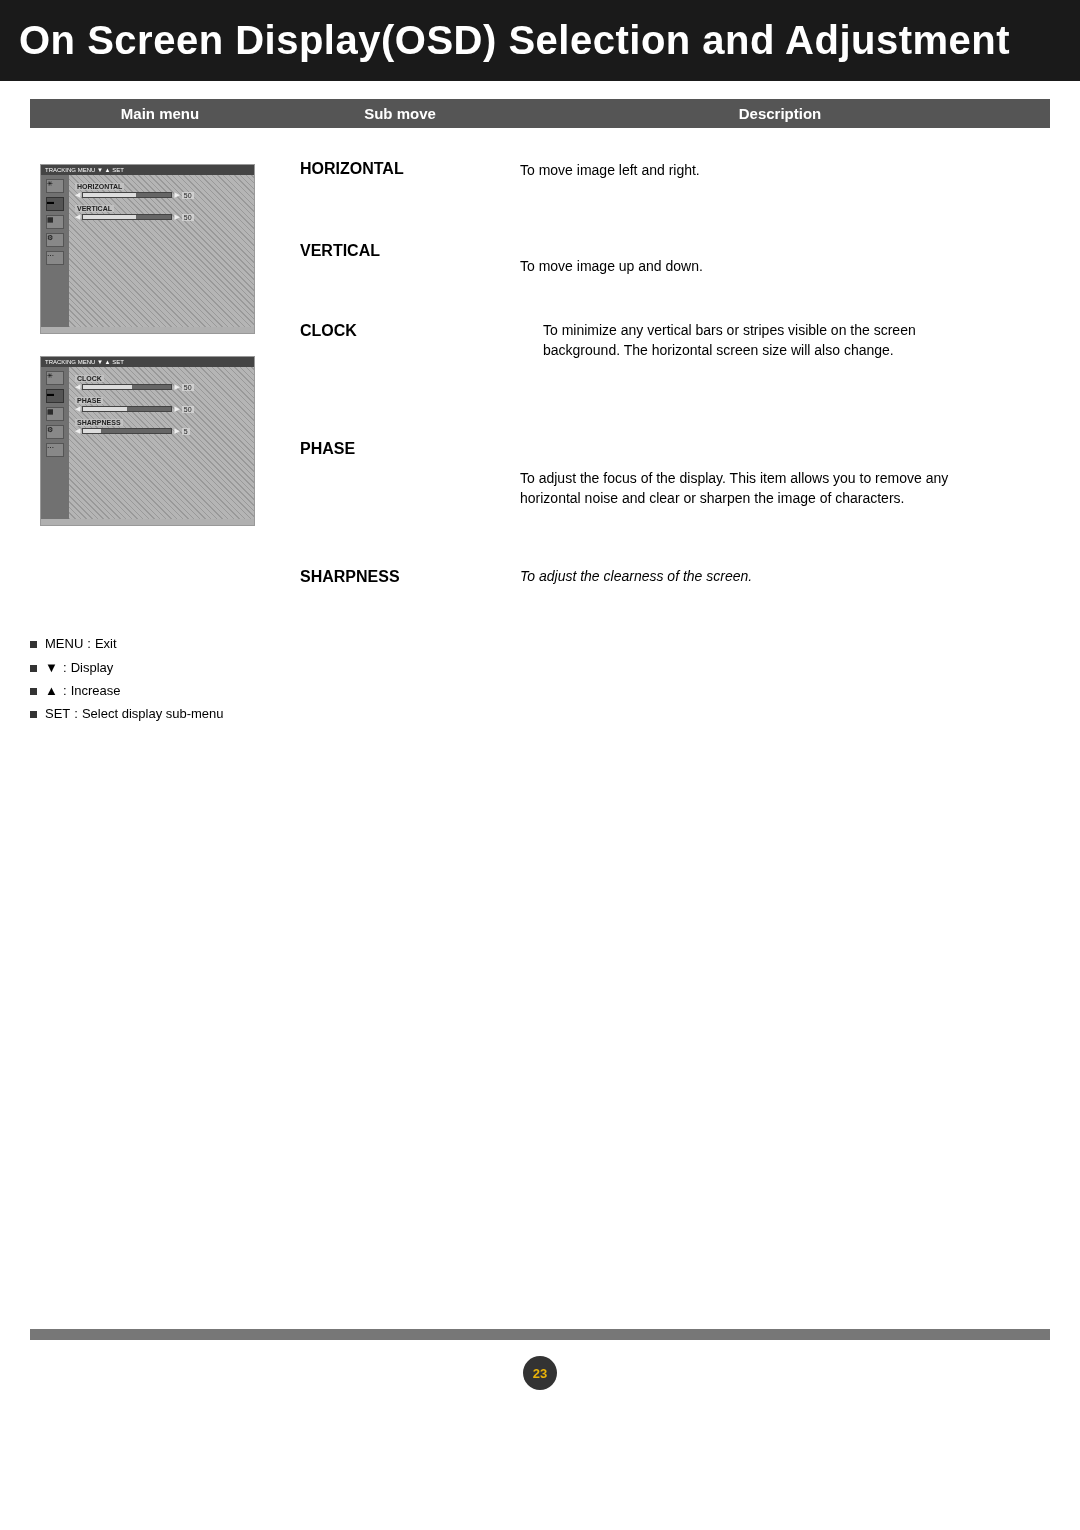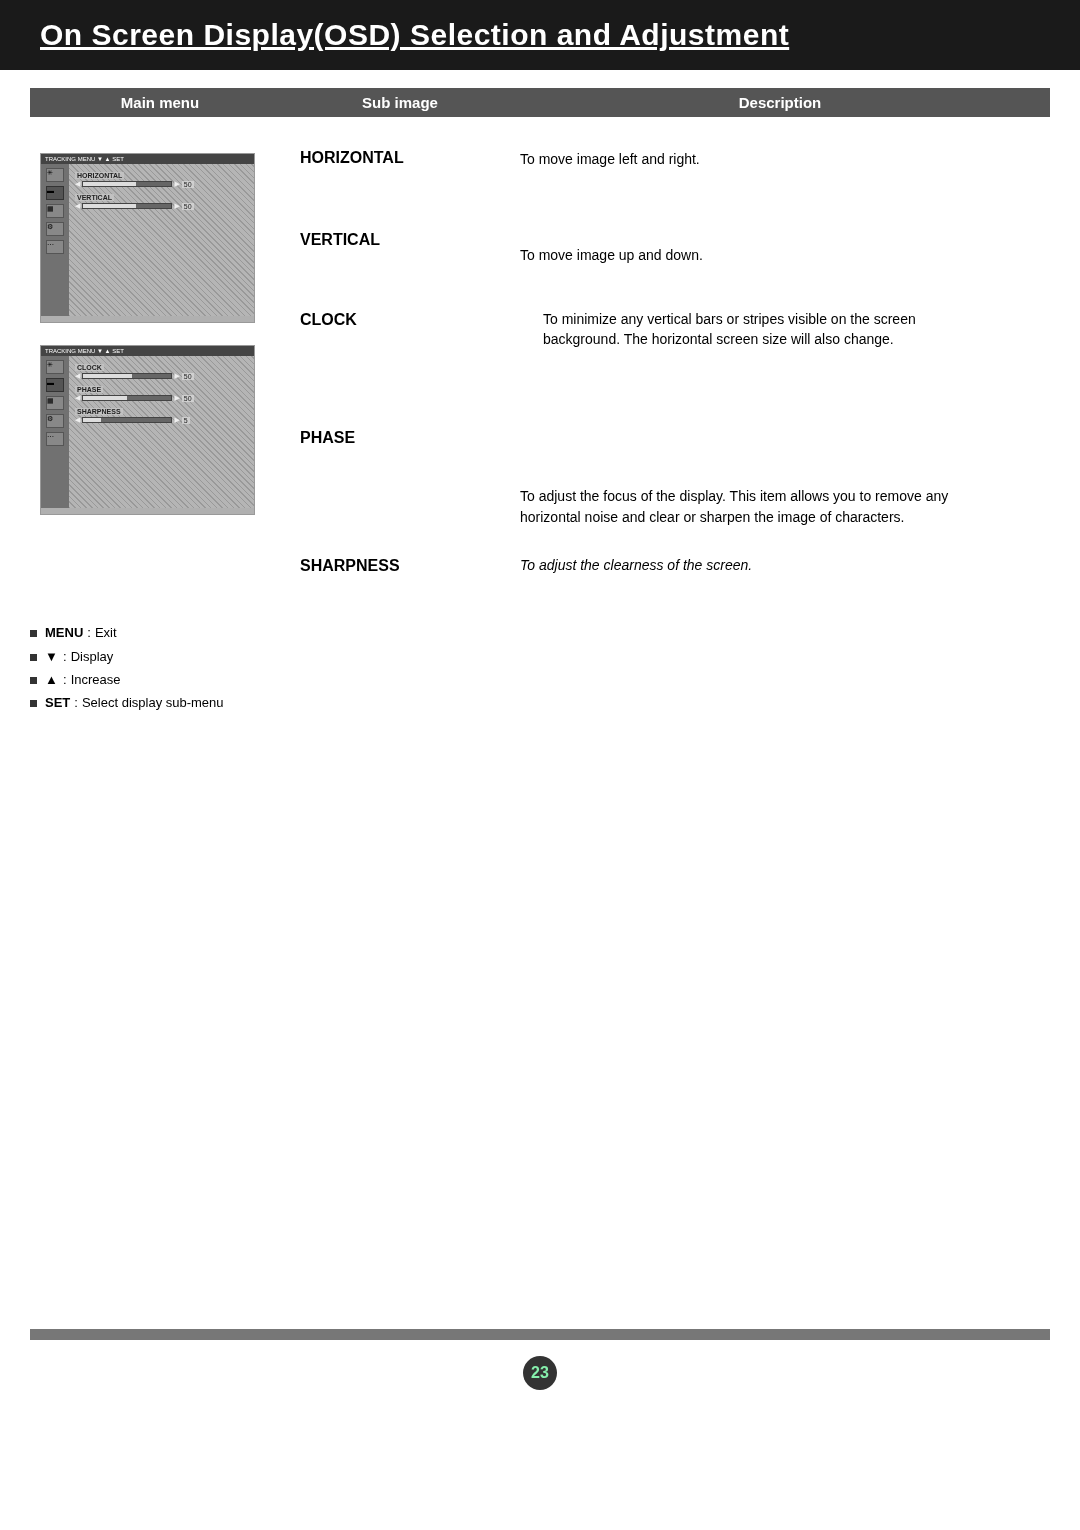--- a/index.html
+++ b/index.html
@@ -9,25 +9,24 @@
       background: #ffffff;
       font-family: Arial, sans-serif;
       font-size: 15px;
       color: #000;
     }
 
     
     .page-header {
       background: #1a1a1a;
       color: #fff;
-      padding: 18px 40px;
-      font-size: 30px;
+      padding: 18px 19px;
+      font-size: 40px;
       font-weight: bold;
       letter-spacing: 0.5px;
-      text-decoration: underline;
     }
 
     
     .col-headers {
       display: flex;
       background: #555;
       color: #fff;
       font-weight: bold;
       margin: 18px 30px 0 30px;
       padding: 6px 0;
@@ -183,40 +182,40 @@
     .legend-content {
       font-size: 13px;
       line-height: 1.8;
     }
     .legend-content .legend-line {
       display: flex;
       align-items: baseline;
       gap: 4px;
     }
     .legend-content .legend-key {
-      font-weight: bold;
+      font-weight: normal;
       font-size: 13px;
     }
     .legend-content .legend-icon-char {
       font-size: 13px;
       min-width: 14px;
       display: inline-block;
     }
 
     
     .page-number-circle {
       width: 34px;
       height: 34px;
       border-radius: 50%;
       background: #333;
-      color: #86efac;
+      color: #eab308;
       display: flex;
       align-items: center;
       justify-content: center;
-      font-size: 16px;
+      font-size: 13px;
       font-weight: bold;
       margin: 60px auto 0 auto;
       text-align: right;
     }
 
     
     .bullet-sq {
       display: inline-block;
       width: 7px;
       height: 7px;
@@ -233,21 +232,21 @@
   </style>
 </head>
 <body>
 
 <div class="content-wrapper">
 
   <div class="page-header">On Screen Display(OSD) Selection and Adjustment</div>
 
   <div class="col-headers">
     <div class="col-main">Main menu</div>
-    <div class="col-sub">Sub image</div>
+    <div class="col-sub">Sub move</div>
     <div class="col-desc">Description</div>
   </div>
 
 
   <div style="display:flex; margin: 0 30px; margin-top: 18px;">
 
     <div style="width:260px; flex-shrink:0;">
 
       <div class="osd-panel">
         <div class="osd-top-bar">
@@ -372,21 +371,21 @@
       </div>
 
       <div class="menu-item-desc" style="height:52px; display:flex; align-items:center;">
         <span>To move image up and down.</span>
       </div>
 
       <div class="menu-item-desc" style="height:90px; display:flex; align-items:flex-start;margin-left:23px;">
         <span>To minimize any vertical bars or stripes visible on the screen background. The horizontal screen size will also change.</span>
       </div>
 
-      <div class="menu-item-desc" style="height:100px; display:flex; align-items:flex-end;">
+      <div class="menu-item-desc" style="height:100px; display:flex; align-items:center;">
         <span>To adjust the focus of the display. This item allows you to remove any horizontal noise and clear or sharpen the image of characters.</span>
       </div>
 
       <div class="menu-item-desc" style="display:flex; align-items:flex-end;font-style:italic;">
         <span>To adjust the clearness of the screen.</span>
       </div>
     </div>
 
   </div>
 

